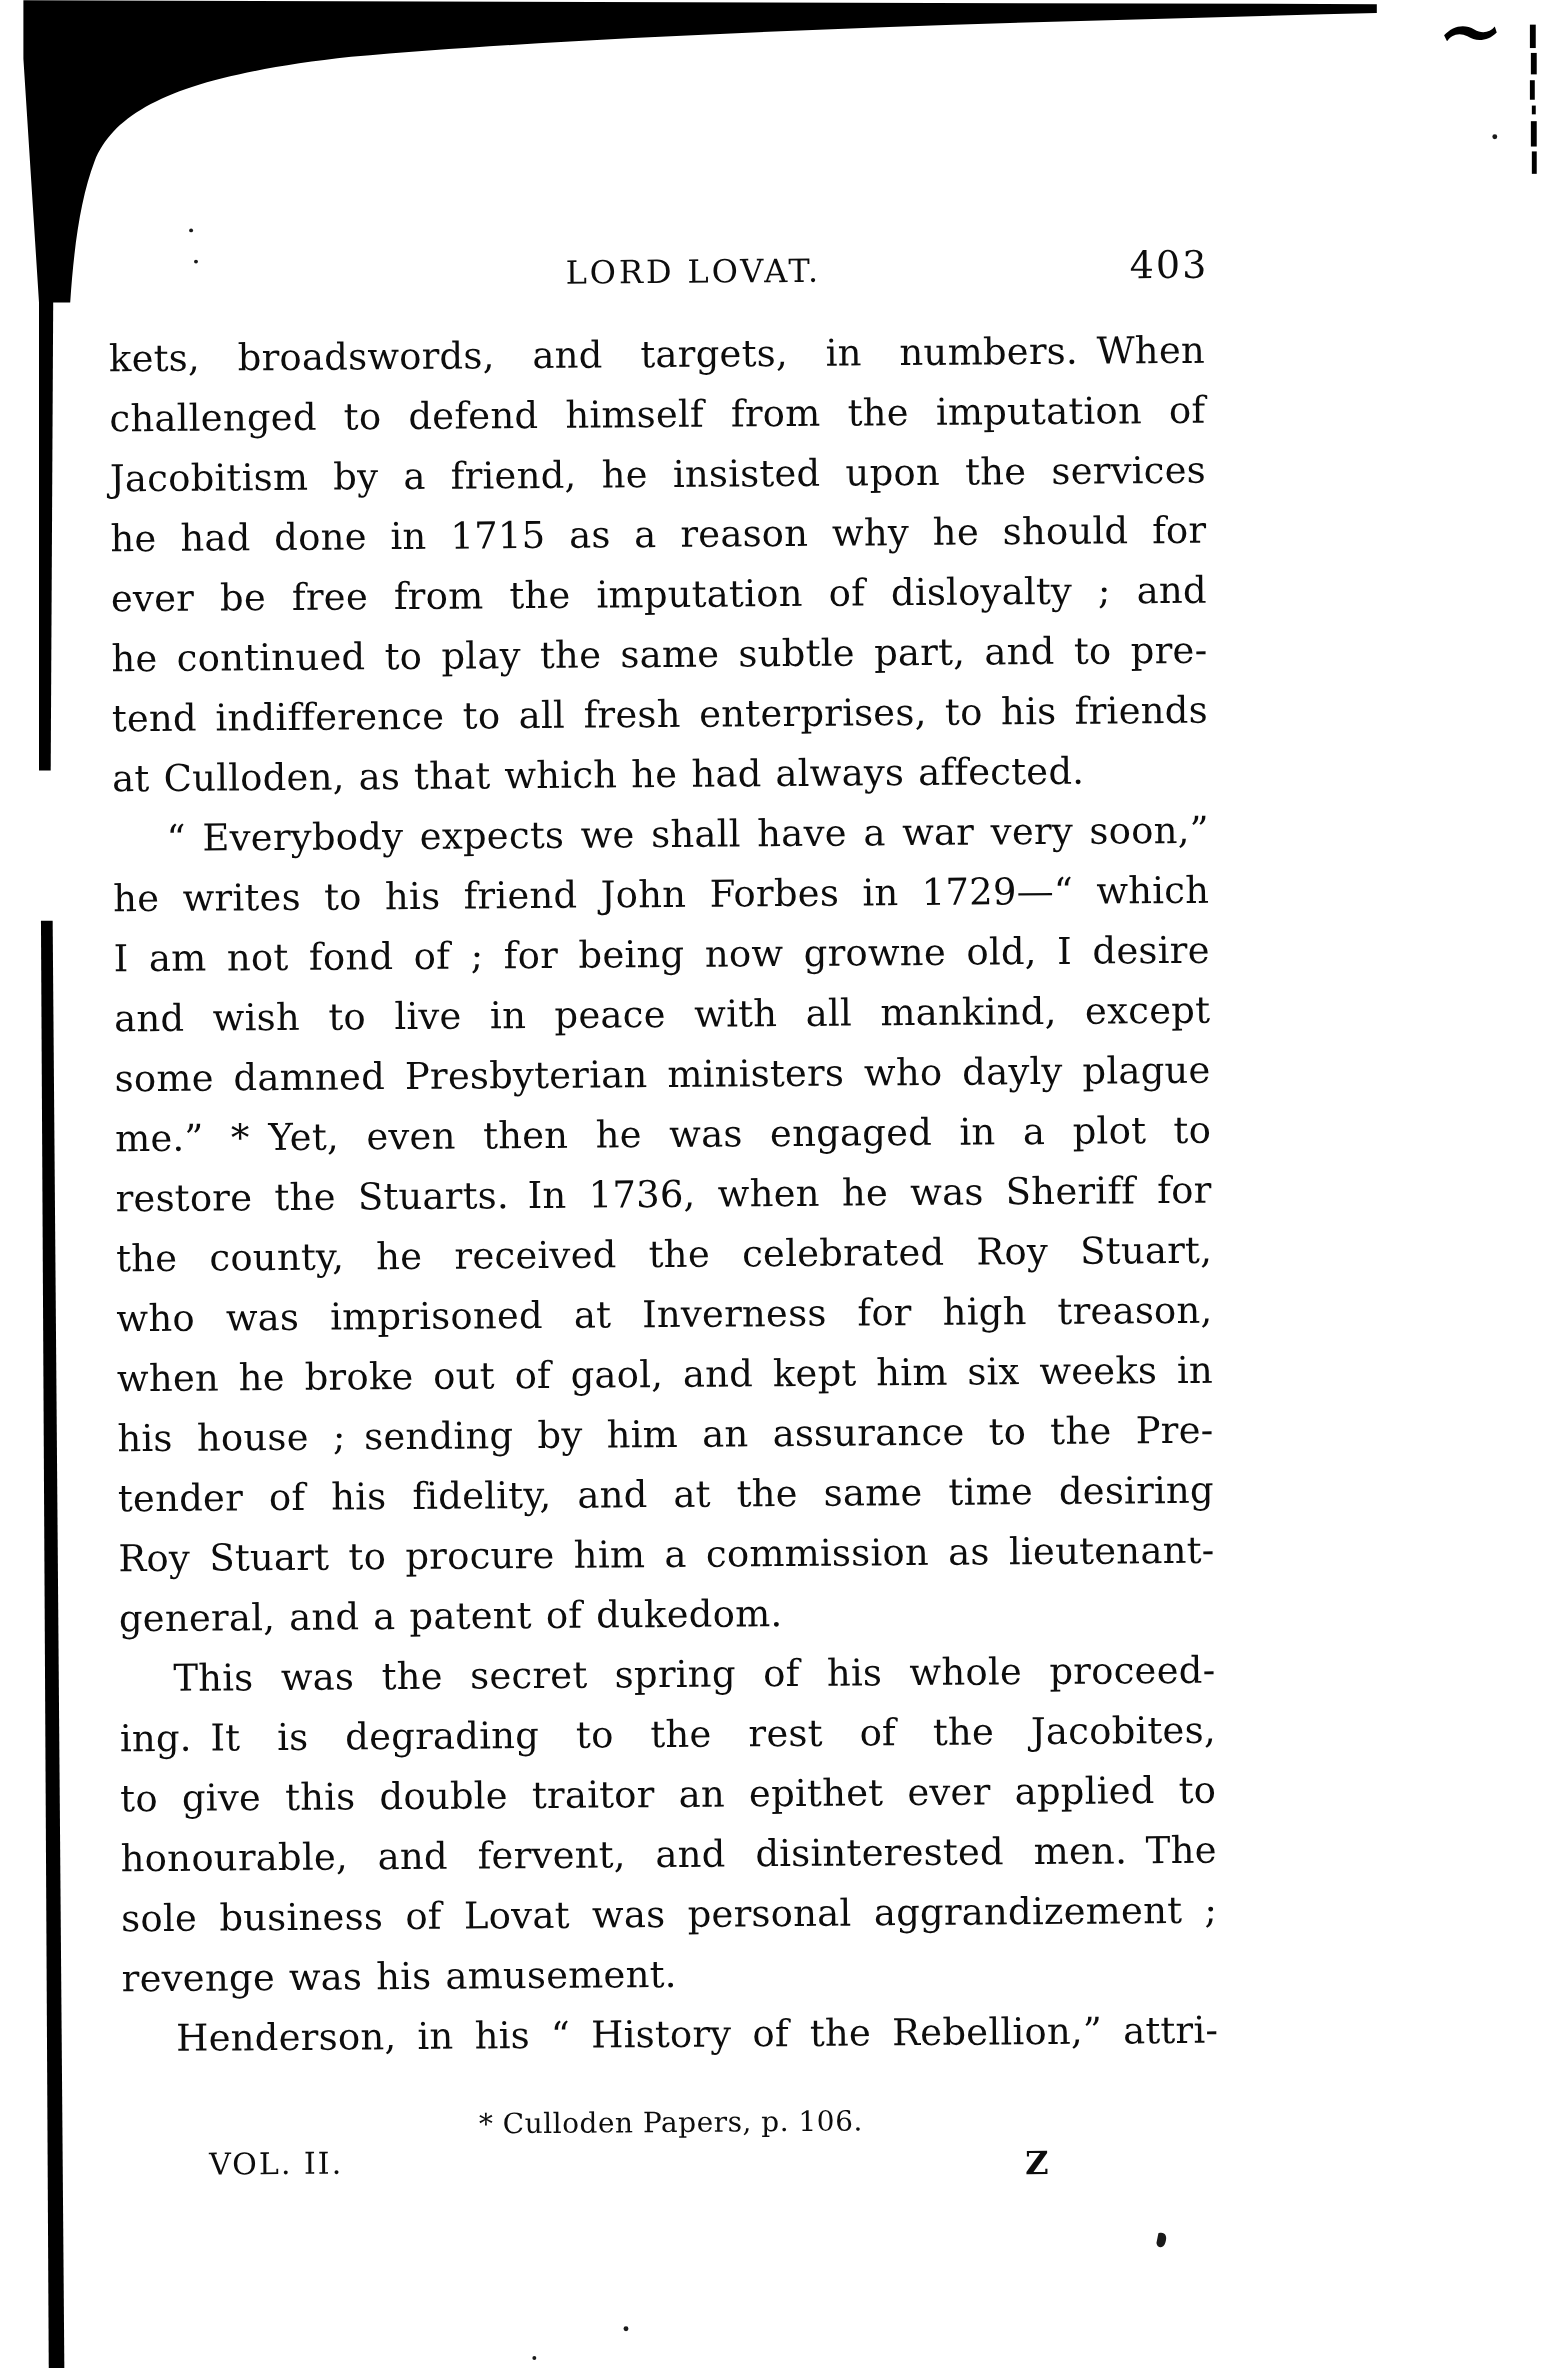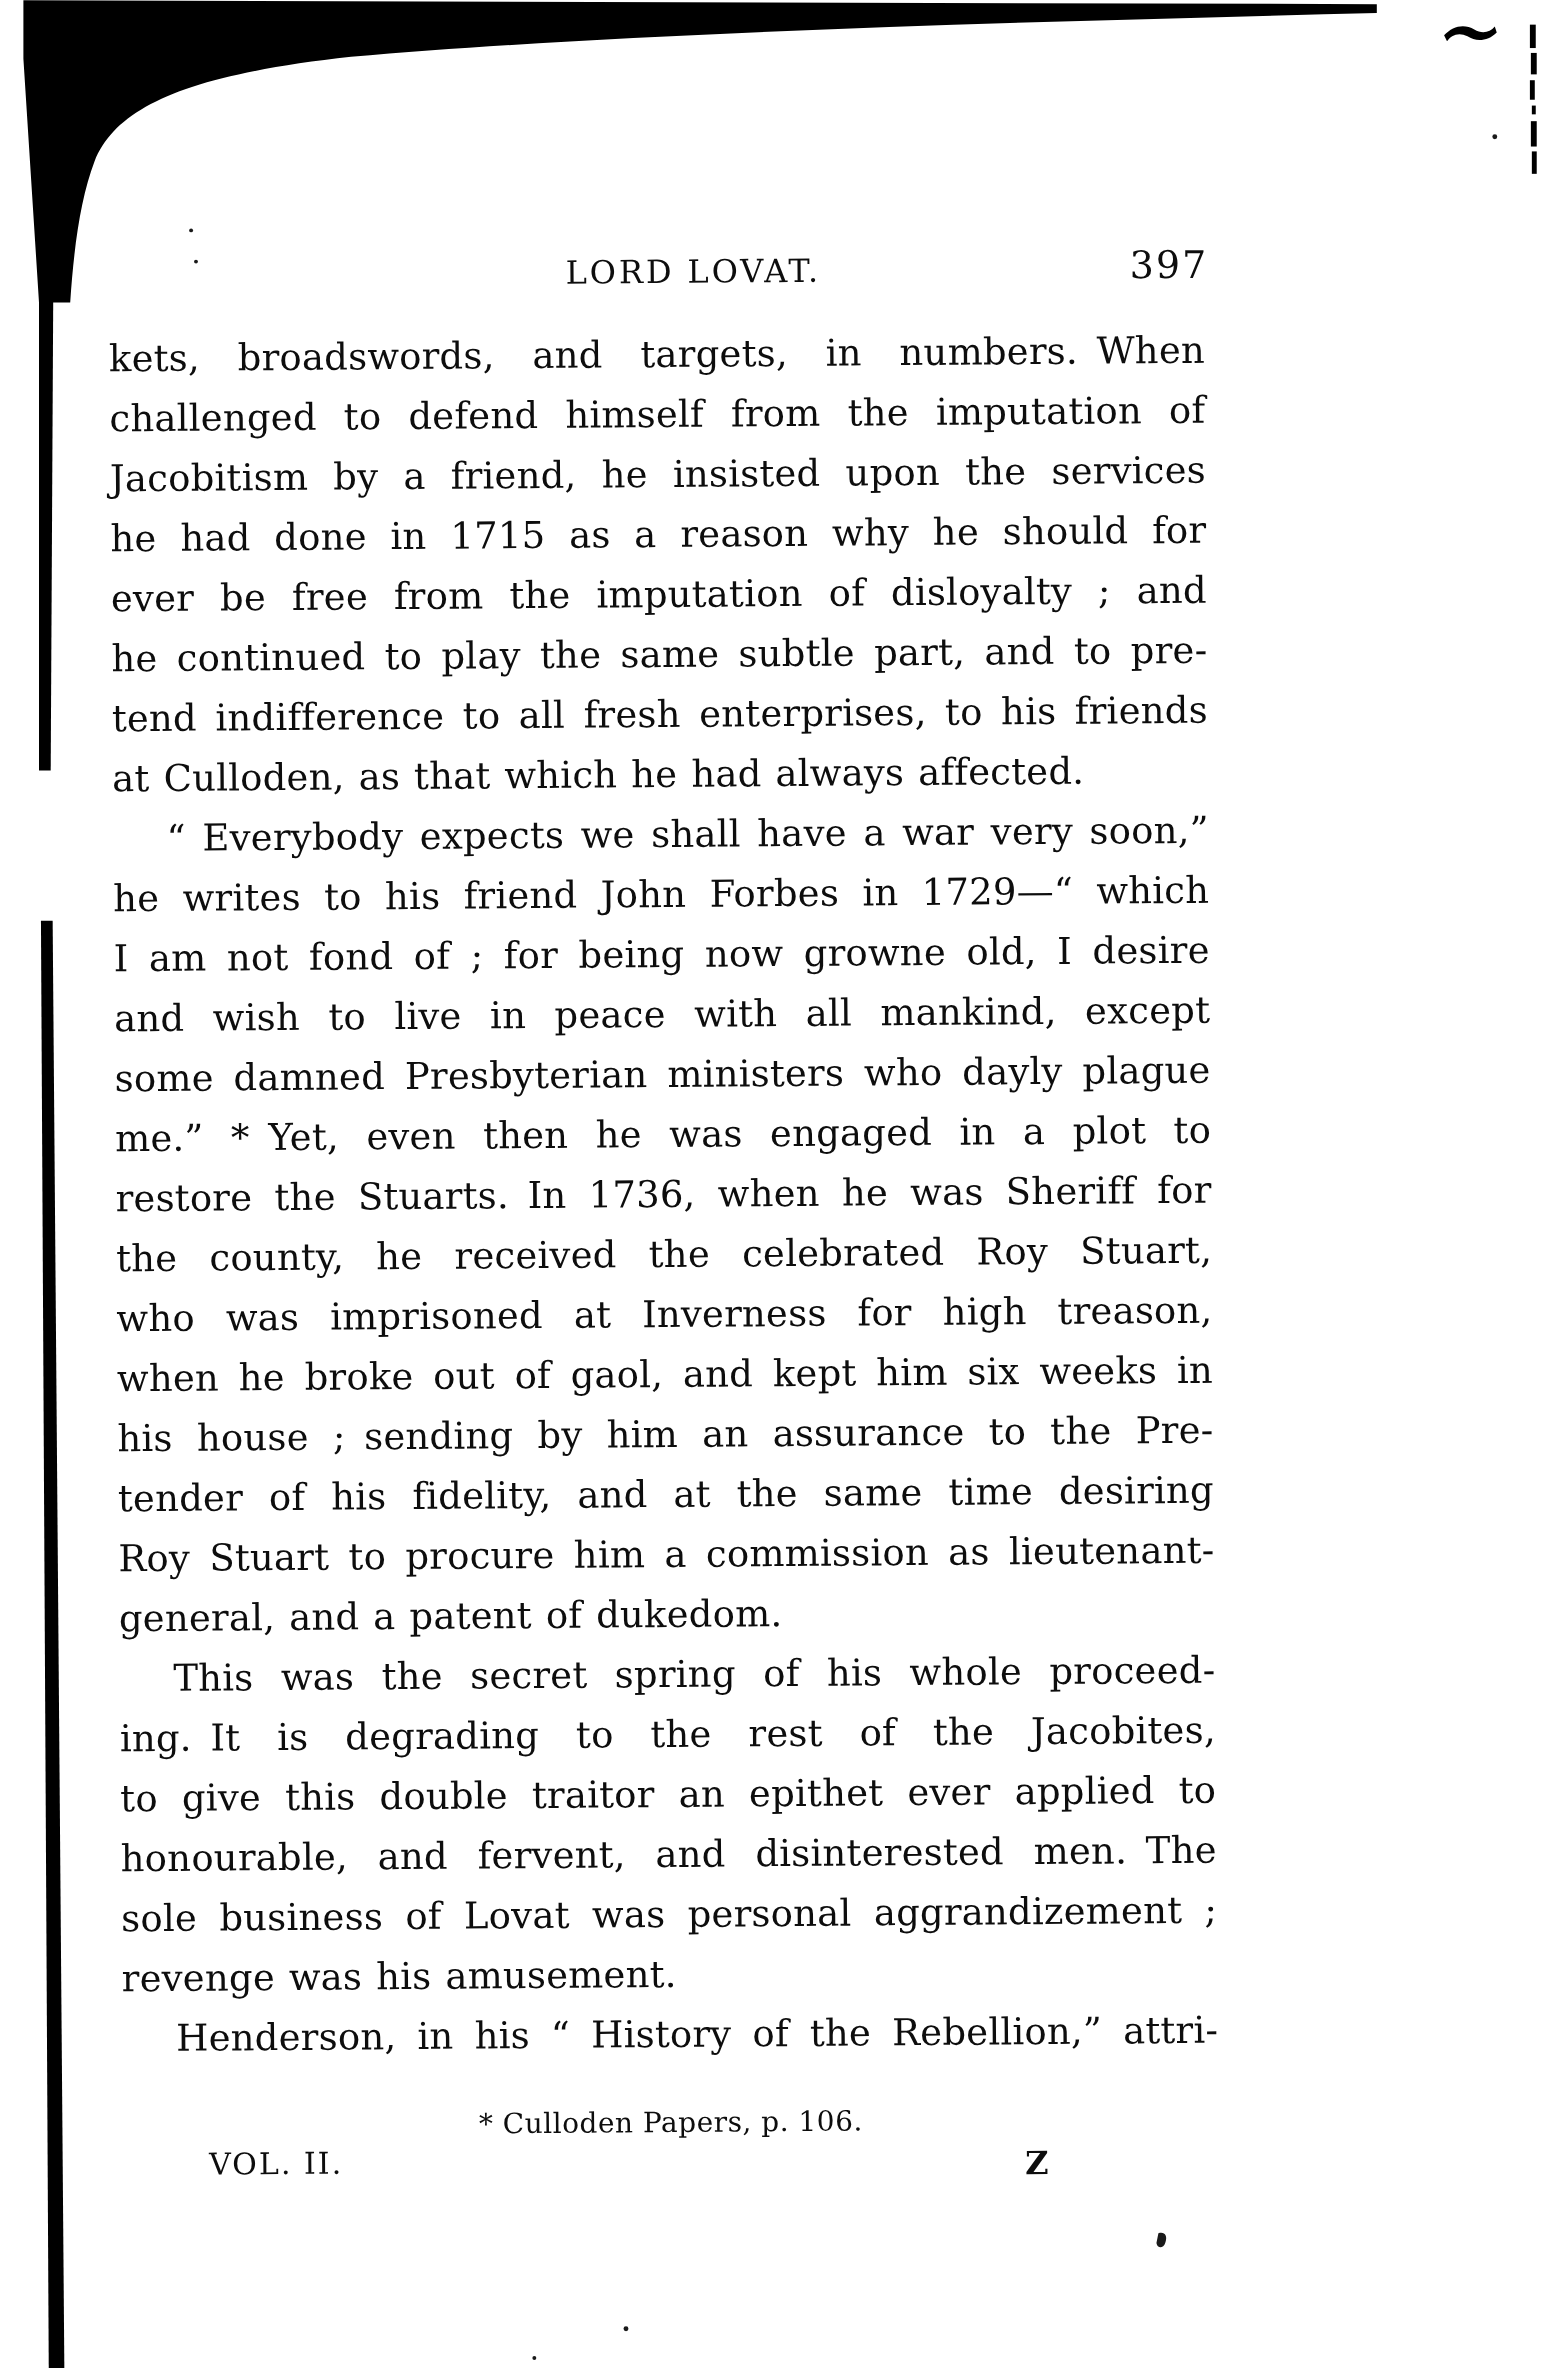--- a/index.html
+++ b/index.html
@@ -59,21 +59,21 @@
     <circle cx="1533" cy="140" r="2.5"></circle>
     <path d="M1188 2290 C1194 2288 1198 2292 1195 2300 C1193 2306 1187 2306 1186 2300 Z"></path>
     <circle cx="642" cy="2388" r="2.5"></circle>
     <circle cx="548" cy="2418" r="2"></circle>
   </g>
 </svg>
 
 <div class="scan-content">
   <div class="page-header">
     <div class="page-title">LORD LOVAT.</div>
-    <div class="page-number">397</div>
+    <div class="page-number">403</div>
   </div>
 
   <div class="body-text">
       <div>
         <div class="line">kets, broadswords, and targets, in numbers. When</div>
         <div class="line">challenged to defend himself from the imputation of</div>
         <div class="line">Jacobitism by a friend, he insisted upon the services</div>
         <div class="line">he had done in 1715 as a reason why he should for</div>
         <div class="line">ever be free from the imputation of disloyalty ; and</div>
         <div class="line">he continued to play the same subtle part, and to pre-</div>

